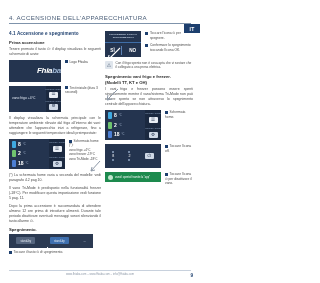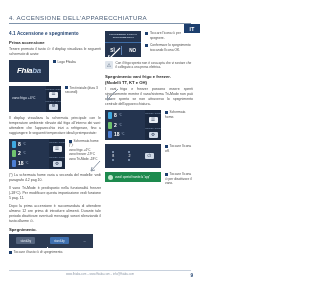--- a/index.html
+++ b/index.html
@@ -43,22 +43,22 @@
   }
   p.body{
     font-size:3.5px;line-height:1.45;margin:0 0 3px 0;color:#4a4a4a;
     text-align:justify;
   }
   
   .screen{
     background:#24344f;position:relative;overflow:hidden;
   }
   .screen.logo{
-    width:40px;height:22px;
-    display:flex;align-items:center;justify-content:center;
+    width:52px;height:22px;
+    display:flex;align-items:center;justify-content:flex-end;
   }
   .logo-text{
     font-size:8px;font-weight:700;font-style:italic;color:#ffffff;
     letter-spacing:-.3px;
   }
   .logo-text .alt{color:#9fb6d4;}
 
   .screen-row{display:flex;align-items:flex-start;margin-bottom:4px;}
   .cap{
     font-size:3.3px;line-height:1.35;color:#4a4a4a;margin-left:4px;

